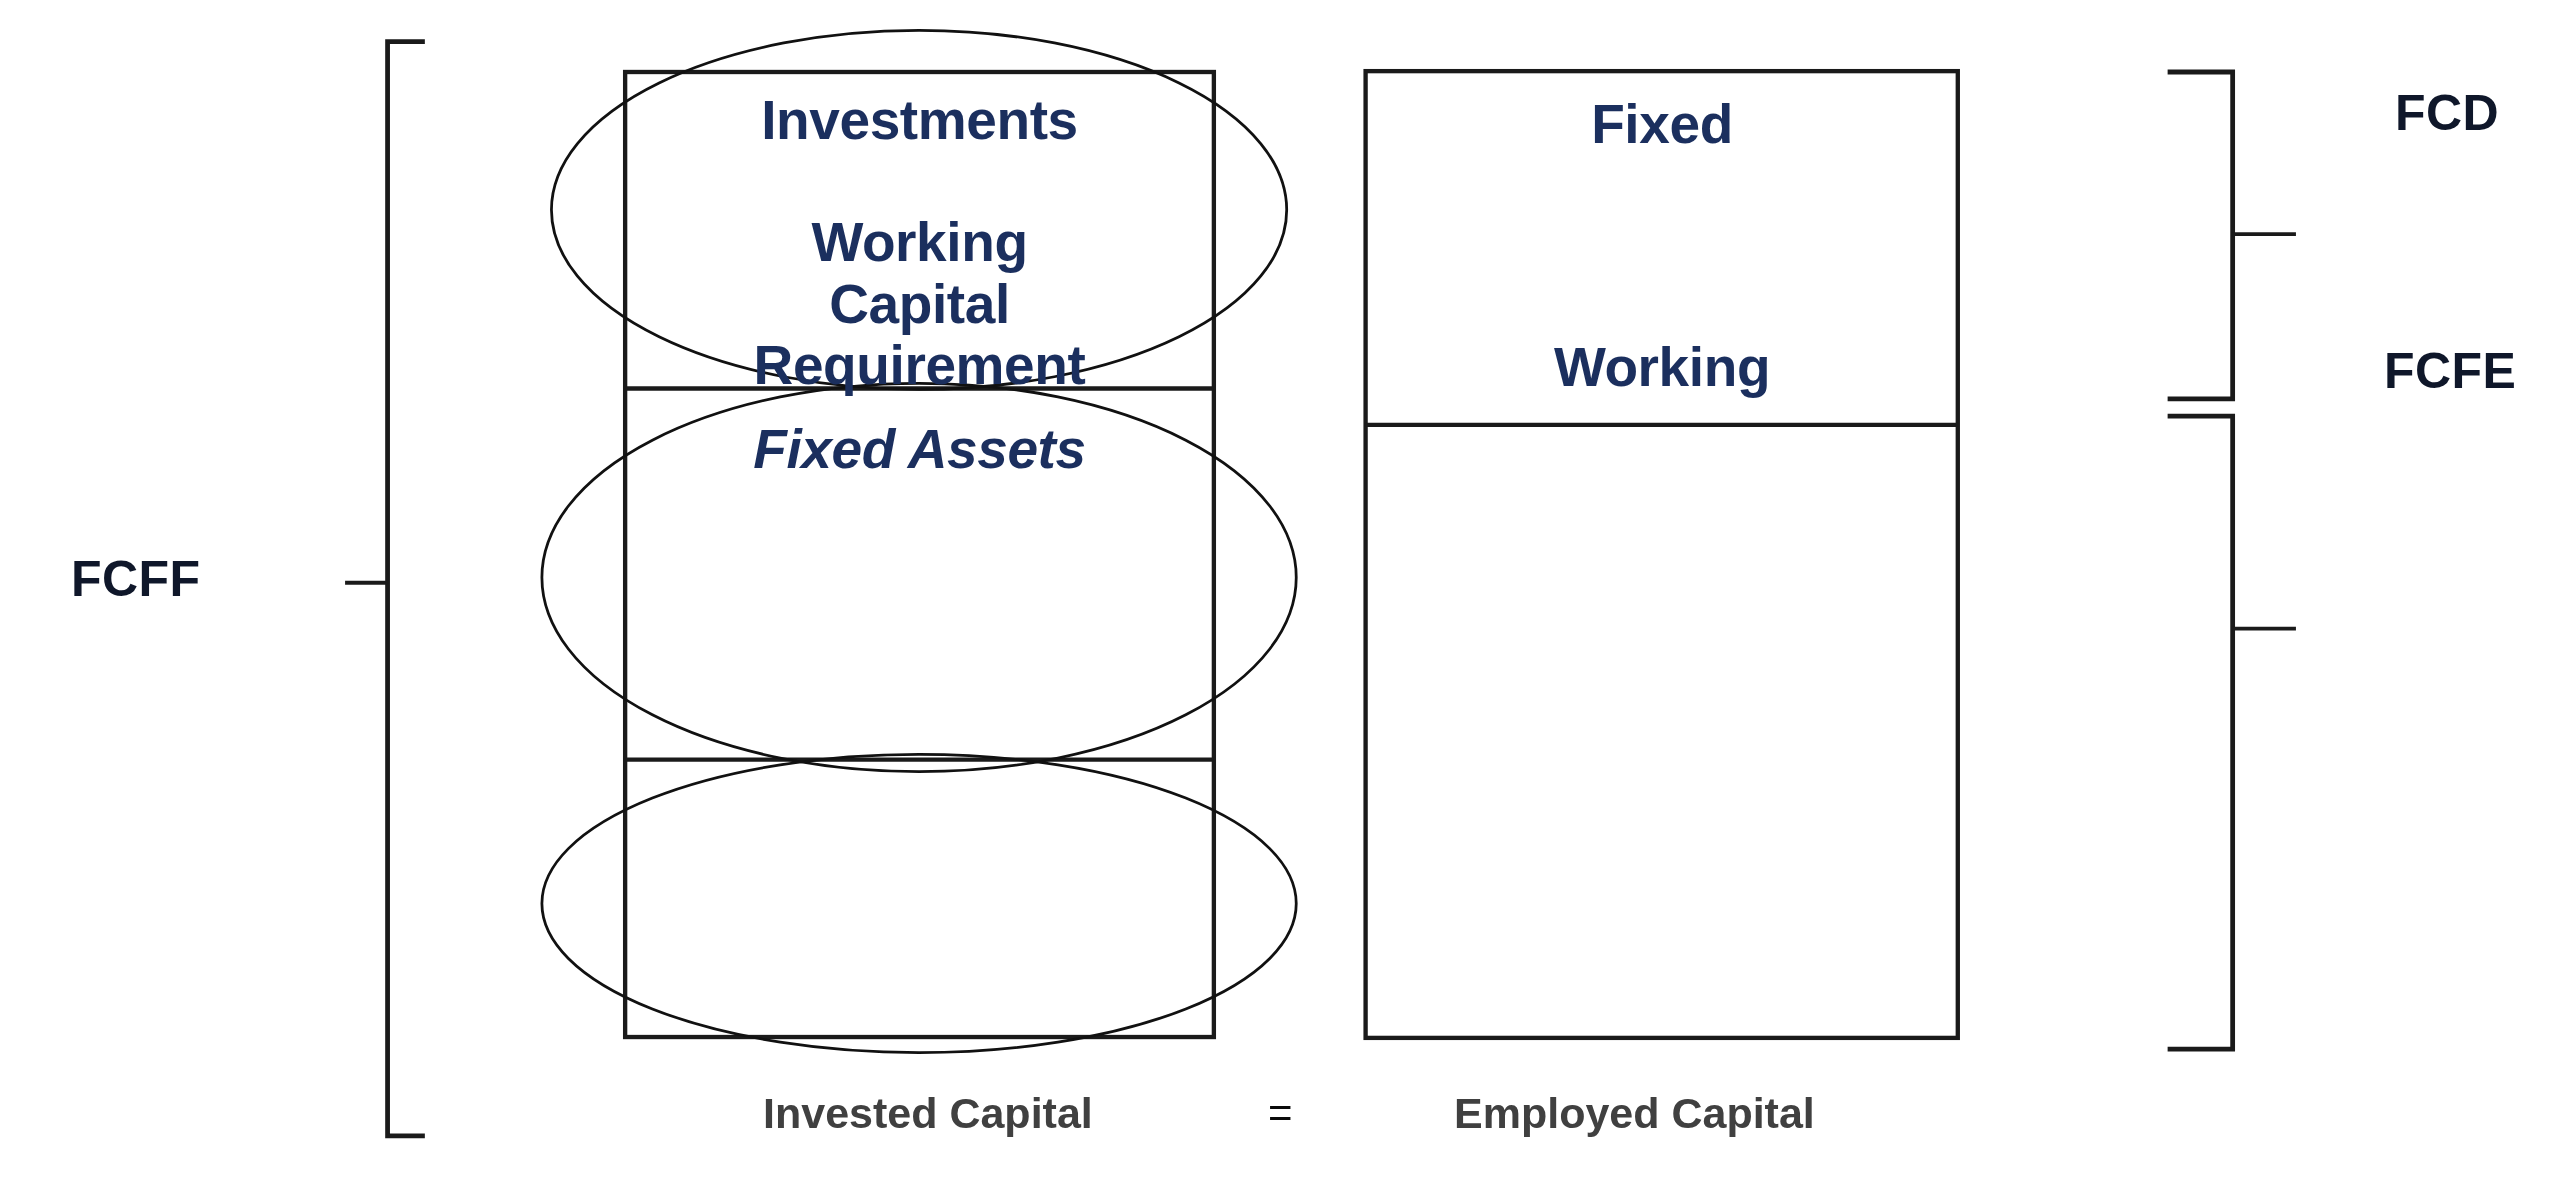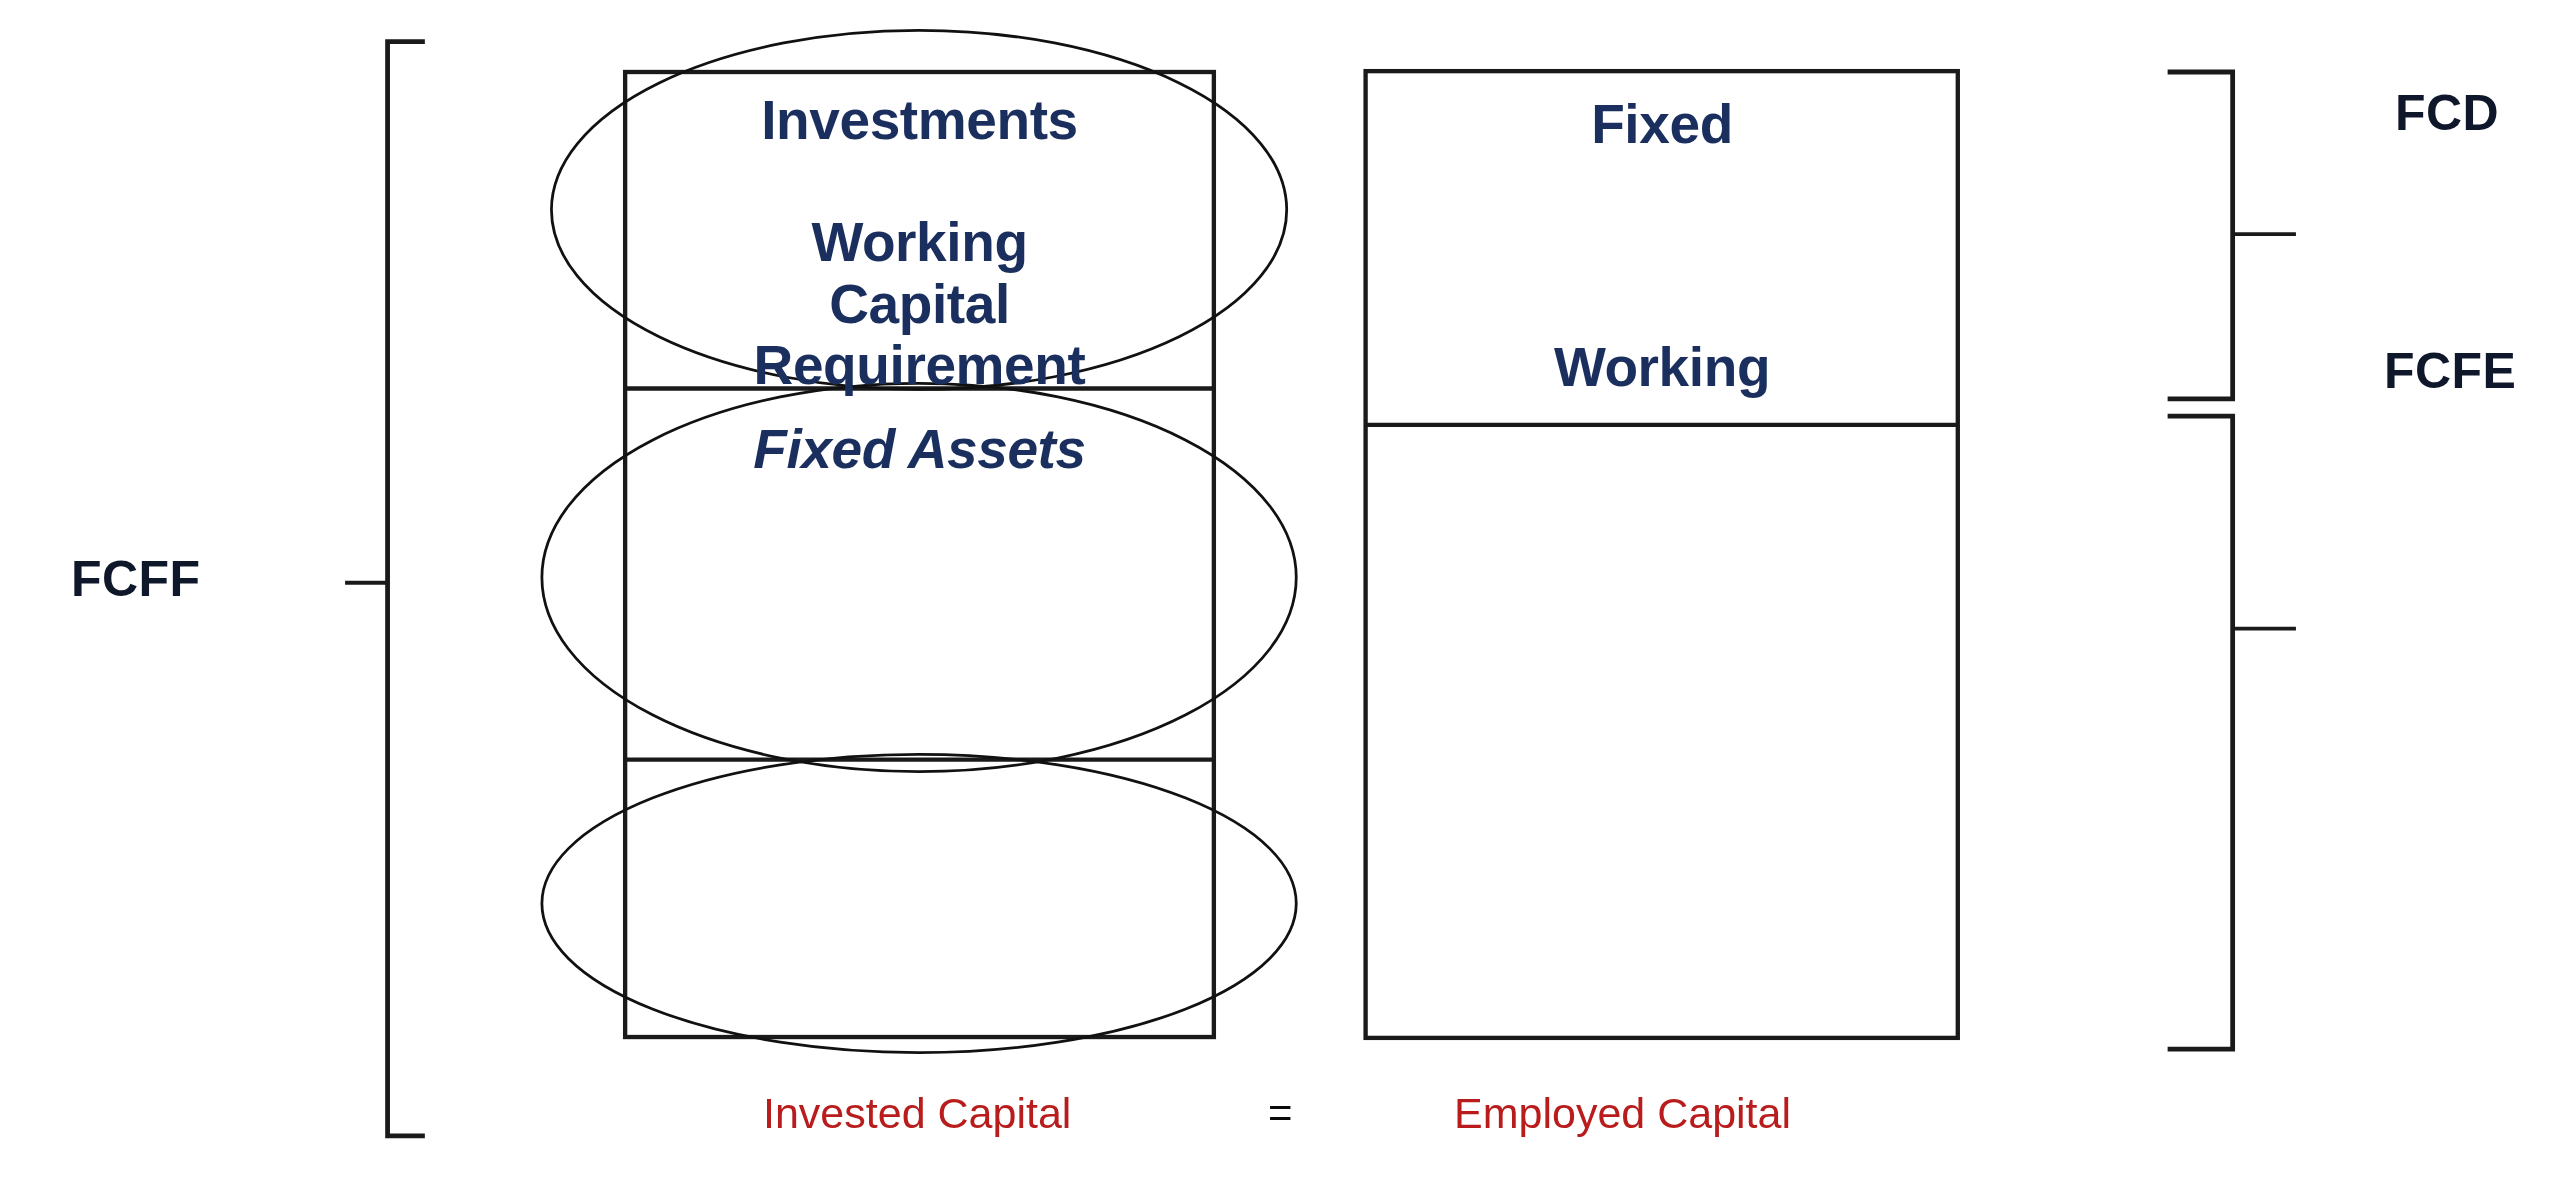--- a/index.html
+++ b/index.html
@@ -22,22 +22,22 @@
     letter-spacing:-0.4px;
   }
   .boxlabel.multi{line-height:1.12;}
   .bracketlabel{
     color:#0f172a;
     font-weight:700;
     font-size:50px;
     letter-spacing:0.4px;
   }
   .caption{
-    color:#b91c1c;
-    font-weight:400;
+    color:#404040;
+    font-weight:700;
     font-size:43px;
     letter-spacing:0px;
   }
   .eqsign{
     color:#0a0a0a;
     font-weight:400;
     font-size:42px;
   }
 
   

